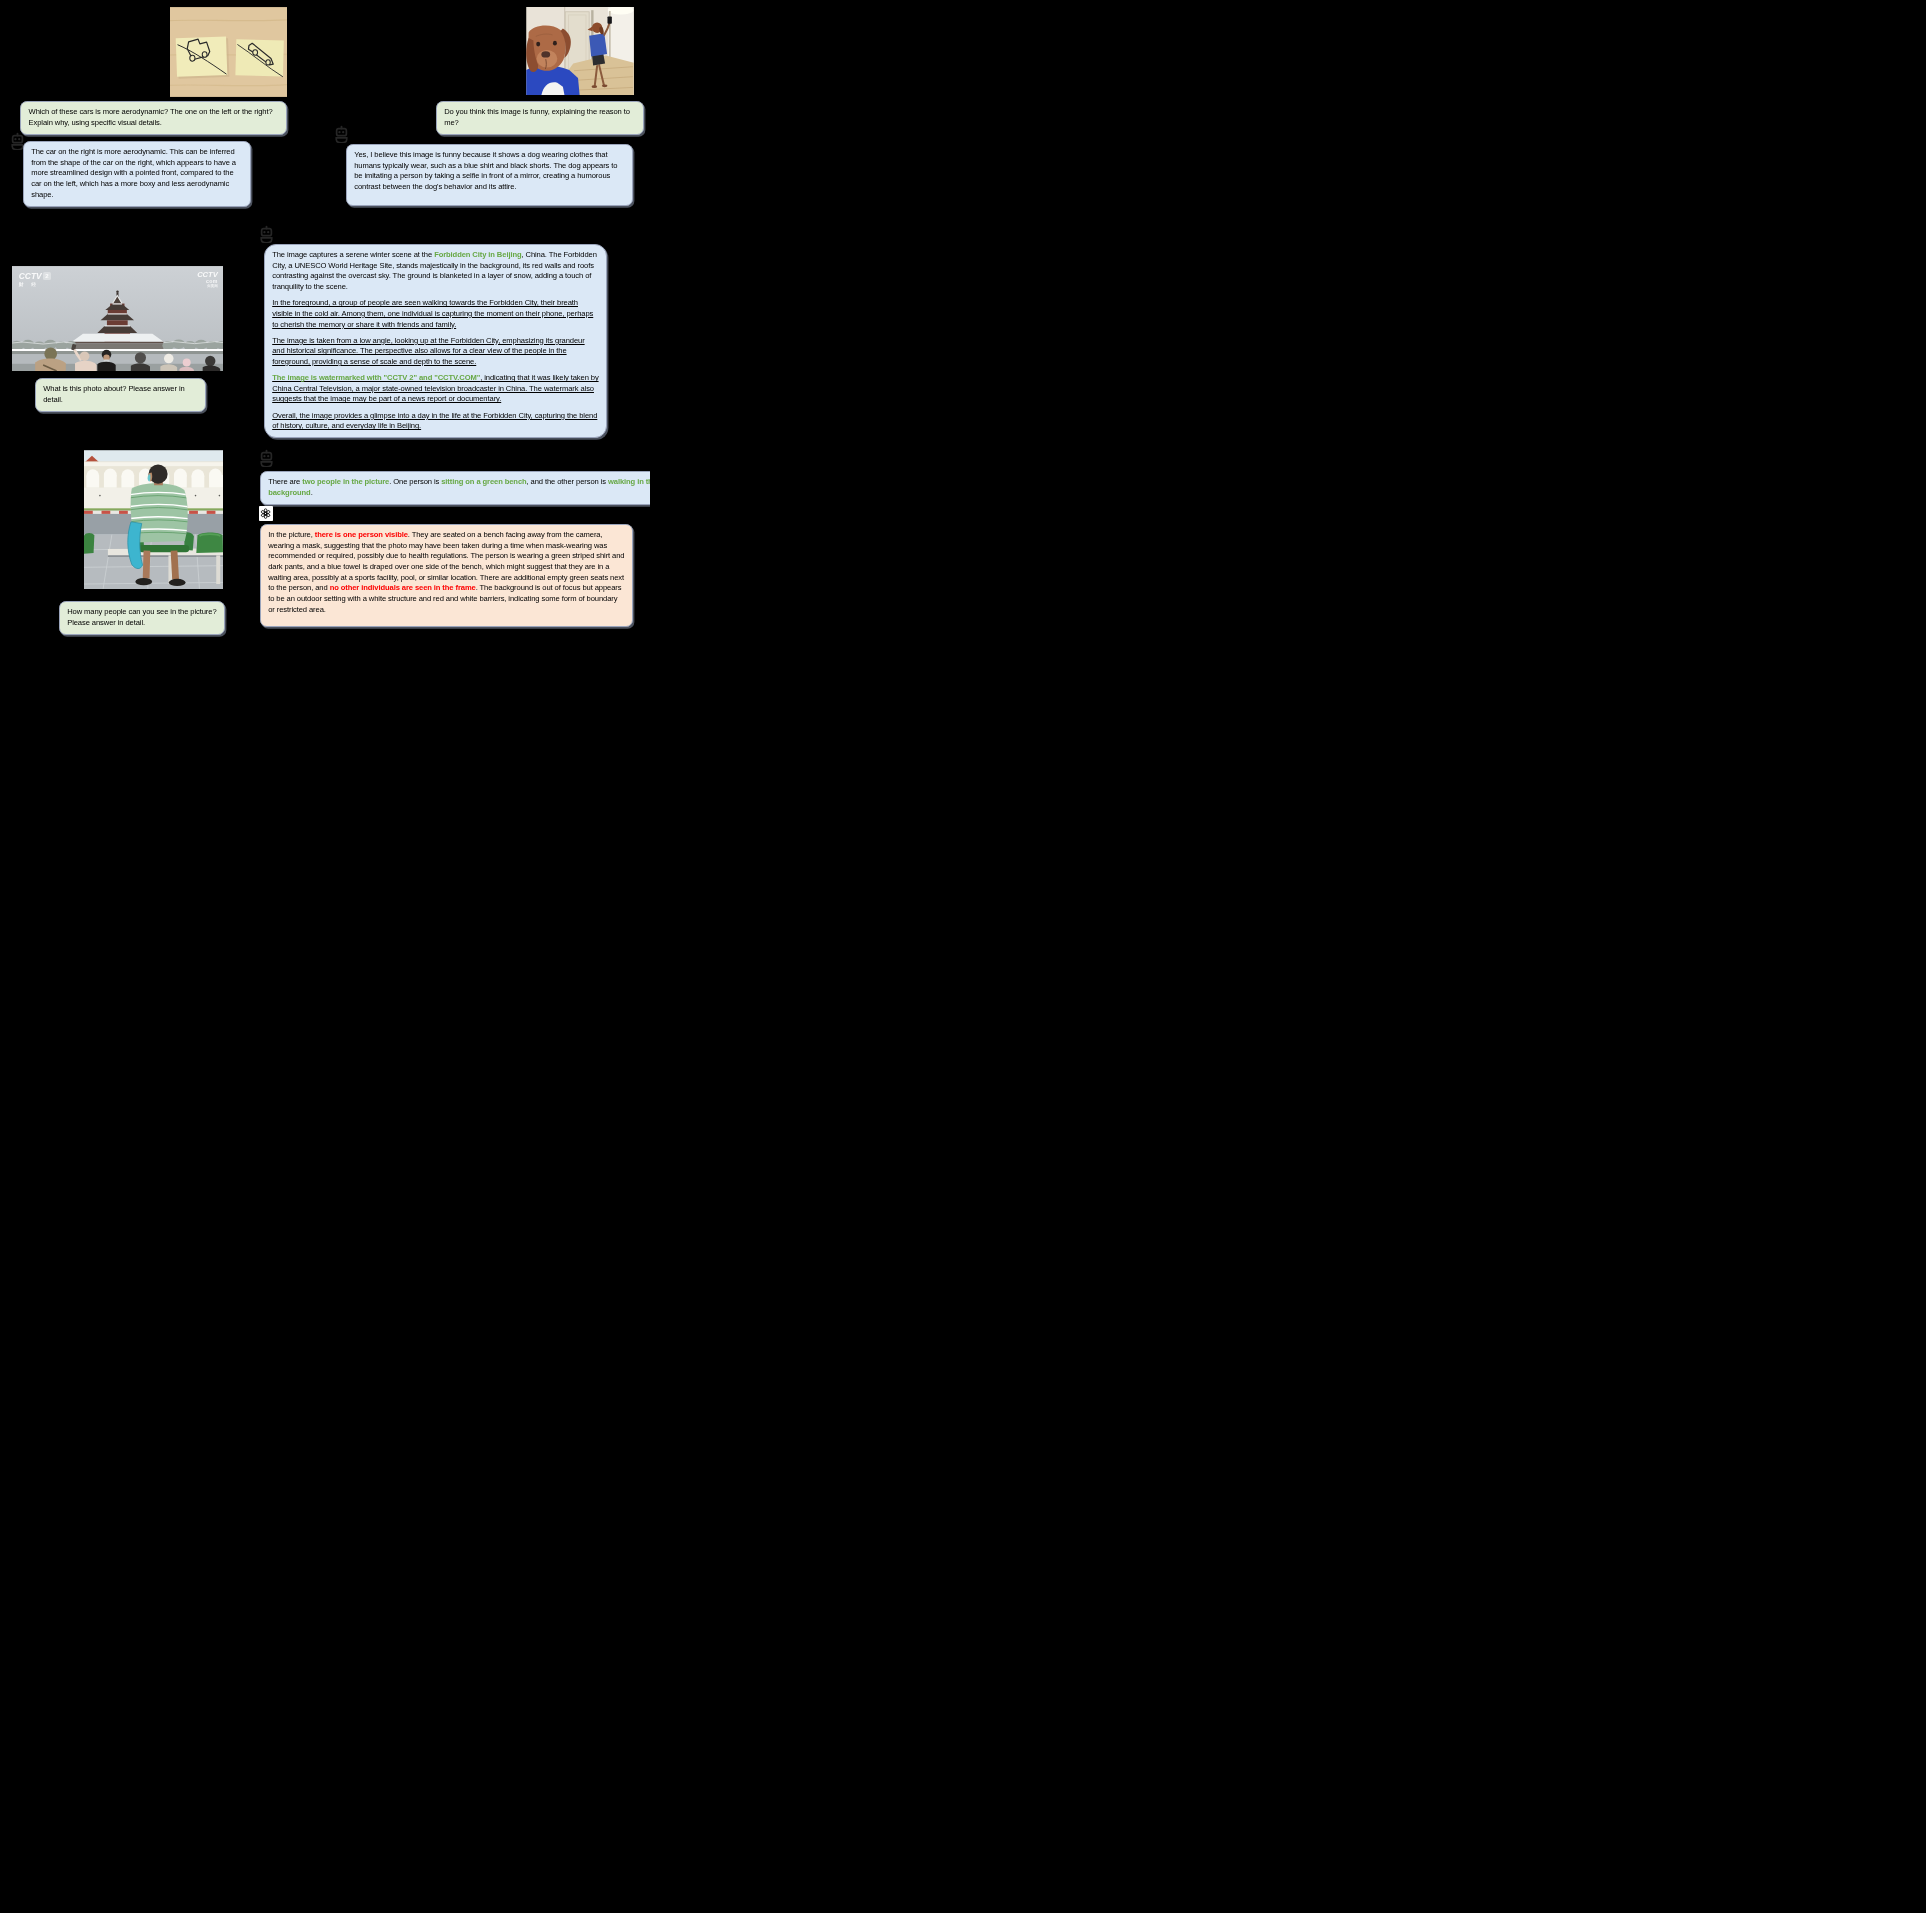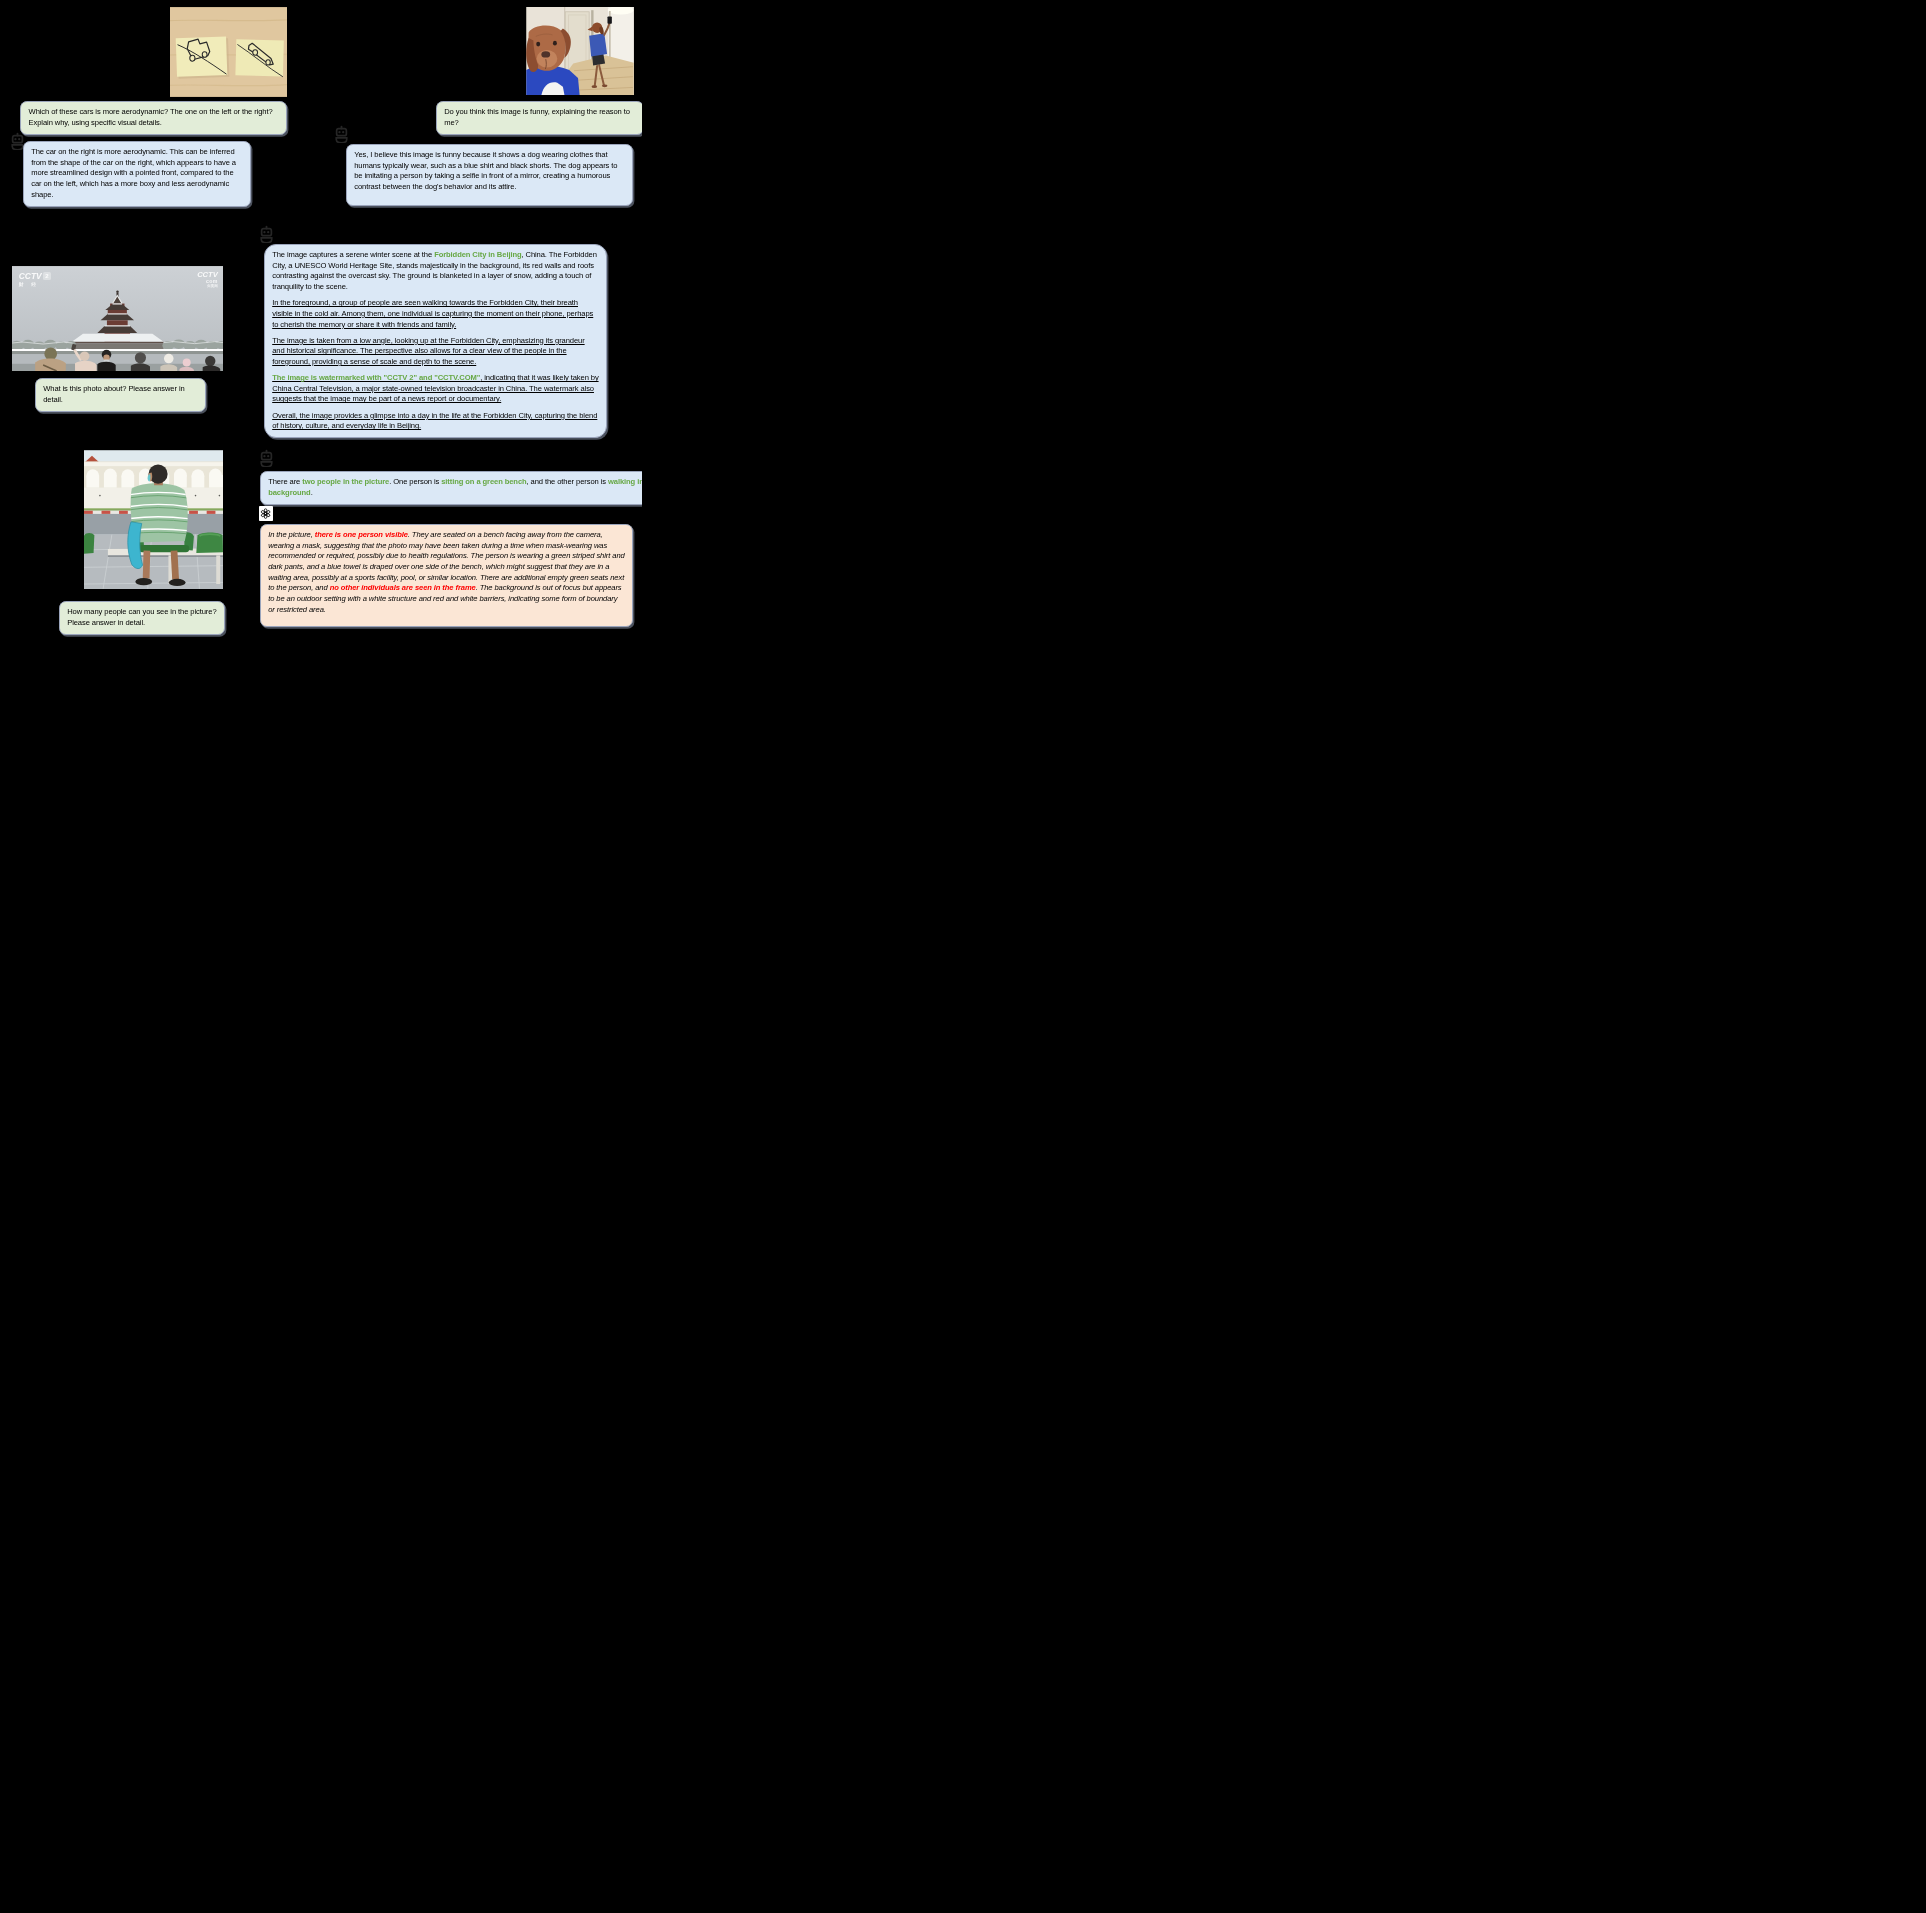--- a/index.html
+++ b/index.html
@@ -1,18 +1,18 @@
 <!DOCTYPE html>
 <html style="font-size:6.4px"><head>
 <meta charset="utf-8">
 <style>
   html,body{margin:0;padding:0;background:#000;}
   #canvas{
     position:relative;width:642px;height:638px;background:#000;overflow:hidden;
-    font-family:"Liberation Sans","DejaVu Sans",sans-serif;color:#000;
+    font-family:"Liberation Sans","DejaVu Sans",sans-serif;color:#000;padding-left:8px;
   }
   .bubble{
     position:absolute;box-sizing:border-box;
     border:0.6px solid #9aa4bb;border-radius:6.8px;
     padding:5.2px 7.2px;font-size:7.6px;line-height:1.40;letter-spacing:-0.1px;
     box-shadow:1.4px 1.8px 0 rgba(136,147,170,0.55);
   }
   .q{background:#e2edd8;}
   .a{background:#dbe8f6;}
   .gpt{background:#fbe6d5;}
@@ -377,21 +377,21 @@
         <rect x="-4.5" y="-17" width="9" height="21" rx="4.5" transform="rotate(0)"></rect>
         <rect x="-4.5" y="-17" width="9" height="21" rx="4.5" transform="rotate(60)"></rect>
         <rect x="-4.5" y="-17" width="9" height="21" rx="4.5" transform="rotate(120)"></rect>
         <rect x="-4.5" y="-17" width="9" height="21" rx="4.5" transform="rotate(180)"></rect>
         <rect x="-4.5" y="-17" width="9" height="21" rx="4.5" transform="rotate(240)"></rect>
         <rect x="-4.5" y="-17" width="9" height="21" rx="4.5" transform="rotate(300)"></rect>
       </g>
     </svg>
   </div>
 
-  <div class="bubble gpt" style="left:260px;top:524px;width:373px;min-height:103px;font-style:italic;">
+  <div class="bubble gpt" style="left:260px;top:524px;width:373px;min-height:103px;">
     <p><span>In the picture, </span><span class="c-red">there is one person visible</span><span>. They are seated on a bench facing away from the camera, wearing a mask, suggesting that the photo may have been taken during a time when mask-wearing was recommended or required, possibly due to health regulations. The person is wearing a green striped shirt and dark pants, and a blue towel is draped over one side of the bench, which might suggest that they are in a waiting area, possibly at a sports facility, pool, or similar location. There are additional empty green seats next to the person, and </span><span class="c-red">no other individuals are seen in the frame</span><span>. The background is out of focus but appears to be an outdoor setting with a white structure and red and white barriers, indicating some form of boundary or restricted area.</span></p>
   </div>
 
   <div class="bubble q" style="left:59px;top:601px;width:166px;min-height:25.5px;">
     <p>How many people can you see in the picture? Please answer in detail.</p>
   </div>
 
 </div>
 
 

